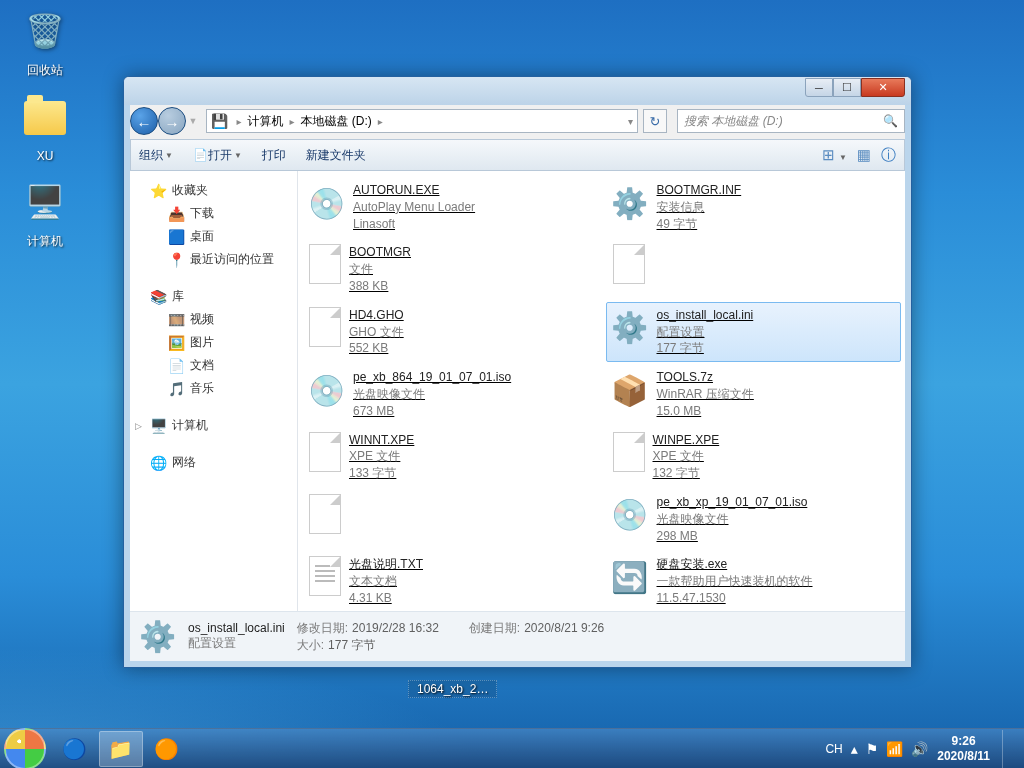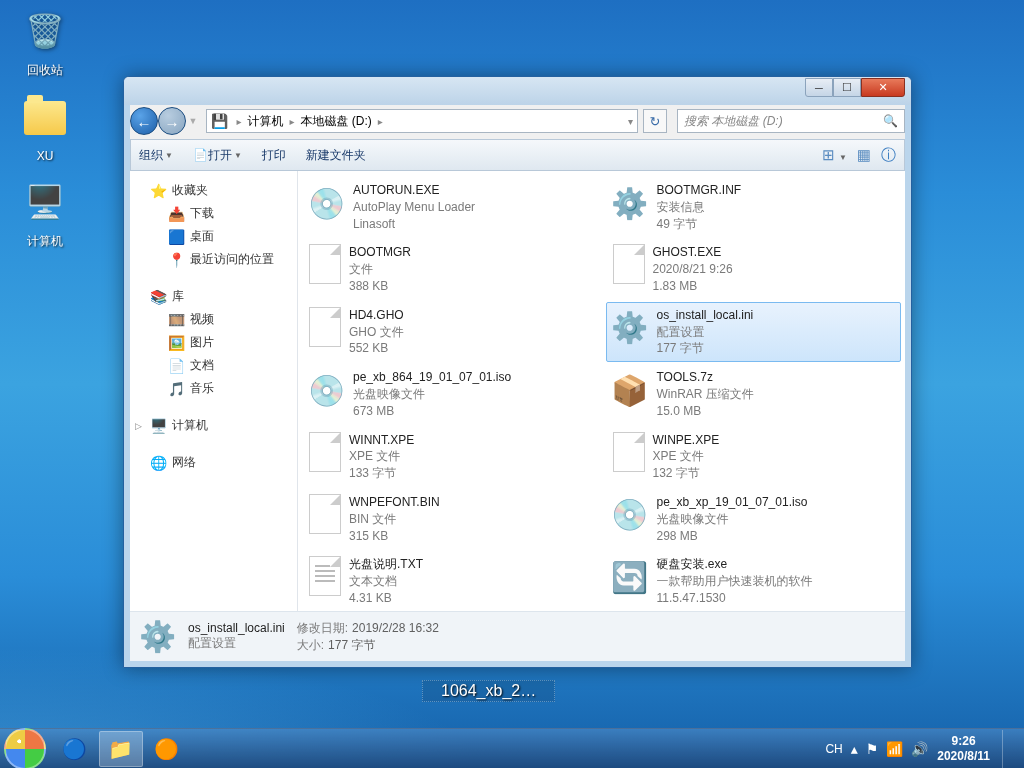--- a/index.html
+++ b/index.html
@@ -9,21 +9,21 @@
 
 .desktop-icons { position: absolute; top: 10px; left: 10px; display: flex; flex-direction: column; gap: 18px; }
 .desktop-icon { width: 70px; text-align: center; cursor: pointer; }
 .desktop-icon .ic { width: 42px; height: 42px; margin: 0 auto 4px; display: flex; align-items: center; justify-content: center; font-size: 32px; }
 .desktop-icon .lbl { color: #fff; font-size: 12px; text-shadow: 1px 1px 2px rgba(0,0,0,.8); margin-top: 10px; }
 .bin { filter: drop-shadow(1px 1px 2px rgba(0,0,0,.5)); }
 .folder-ic { width: 42px; height: 34px; background: linear-gradient(180deg, #fce88e, #f6c94a); border-radius: 3px; position: relative; }
 .folder-ic::before { content: ''; position: absolute; top: -6px; left: 3px; width: 16px; height: 8px; background: #fce88e; border-radius: 2px 2px 0 0; }
 .pc-ic { font-size: 36px; }
 
-.taskbar-file { position: absolute; top: 680px; left: 408px; color: #fff; font-size: 16px; text-shadow: 1px 1px 2px #000; background: rgba(0,0,0,.1); padding: 1px 18px; border: 1px dotted rgba(255,255,255,.3); margin-left: 14px; }
+.taskbar-file { position: absolute; top: 680px; left: 408px; color: #fff; font-size: 12px; text-shadow: 1px 1px 2px #000; background: rgba(0,0,0,.1); padding: 1px 8px; border: 1px dotted rgba(255,255,255,.3); }
 
 .window { position: absolute; top: 76px; left: 123px; width: 789px; height: 592px; background: #f0f0f0; border: 1px solid #2461a0; border-radius: 6px 6px 0 0; box-shadow: 0 0 20px rgba(0,0,0,.4), inset 0 0 0 6px rgba(180,210,235,.9); display: flex; flex-direction: column; }
 
 .titlebar { height: 28px; background: linear-gradient(180deg, #d7e6f3, #bcd3e8); border-radius: 5px 5px 0 0; display: flex; justify-content: flex-end; align-items: flex-start; padding: 0 6px 0 0; }
 .win-btns { display: flex; gap: 0; margin-top: 1px; }
 .win-btn { width: 28px; height: 19px; display: flex; align-items: center; justify-content: center; font-size: 11px; color: #333; background: linear-gradient(180deg, #e8eef5, #c5d5e6); border: 1px solid #8ba3bc; cursor: pointer; }
 .win-btn.close { background: linear-gradient(180deg, #e87a5b, #c83a20); color: #fff; border-color: #8a3020; width: 44px; }
 .win-btn:first-child { border-radius: 0 0 0 3px; }
 .win-btn.close { border-radius: 0 0 3px 0; }
 
@@ -56,21 +56,21 @@
 
 .content { flex: 1; padding: 6px 4px; overflow: auto; }
 .files { display: grid; grid-template-columns: 1fr 1fr; gap: 2px 8px; }
 .file { display: flex; gap: 8px; padding: 4px 6px; cursor: pointer; border: 1px solid transparent; align-items: flex-start; }
 .file.sel { background: linear-gradient(180deg, #e8f2fd, #cde5fb); border: 1px solid #7abaf0; border-radius: 2px; }
 .fic { width: 36px; height: 42px; display: flex; align-items: center; justify-content: center; font-size: 30px; flex-shrink: 0; }
 .fic.doc { background: #fff; border: 1px solid #ccc; position: relative; width: 32px; height: 40px; }
 .fic.doc::after { content: ''; position: absolute; top: 0; right: 0; width: 10px; height: 10px; background: linear-gradient(135deg, #fff 48%, #ccc 52%); }
 .fic.gear { color: #7a8fa5; }
 .fic.txt::before { content: ''; position: absolute; top: 8px; left: 5px; right: 5px; height: 2px; background: #bbb; box-shadow: 0 5px 0 #bbb, 0 10px 0 #bbb, 0 15px 0 #bbb; }
-.finfo { font-size: 12px; line-height: 1.4; min-width: 0; }
+.finfo { font-size: 12px; line-height: 1.4; min-width: 0; text-decoration: underline; }
 .fname { color: #222; word-break: break-all; }
 .fdesc { color: #7a7a7a; }
 .fsize { color: #7a7a7a; }
 
 .details { height: 50px; margin: 0 6px 6px; background: #f0f4f8; border-top: 1px solid #dde5ed; display: flex; align-items: center; padding: 5px 10px; font-size: 12px; gap: 12px; }
 .det-ic { width: 36px; height: 40px; }
 .det-main .t { color: #222; }
 .det-main .s { color: #7a7a7a; }
 .det-props { display: flex; gap: 30px; color: #606060; }
 .det-props .k { color: #7a7a7a; margin-right: 4px; }
@@ -244,25 +244,20 @@
           <div class="file ">
             <div class="fic doc"></div>
             <div class="finfo">
               <div class="fname">BOOTMGR</div>
               <div class="fdesc">文件</div>
               <div class="fsize">388 KB</div>
             </div>
           </div>
           <div class="file ">
             <div class="fic doc"></div>
-            <div class="finfo">
-              <div class="fname">GHOST.EXE</div>
-              <div class="fdesc">2020/8/21 9:26</div>
-              <div class="fsize">1.83 MB</div>
-            </div>
           </div>
           <div class="file ">
             <div class="fic doc"></div>
             <div class="finfo">
               <div class="fname">HD4.GHO</div>
               <div class="fdesc">GHO 文件</div>
               <div class="fsize">552 KB</div>
             </div>
           </div>
           <div class="file sel">
@@ -300,25 +295,20 @@
           <div class="file ">
             <div class="fic doc"></div>
             <div class="finfo">
               <div class="fname">WINPE.XPE</div>
               <div class="fdesc">XPE 文件</div>
               <div class="fsize">132 字节</div>
             </div>
           </div>
           <div class="file ">
             <div class="fic doc"></div>
-            <div class="finfo">
-              <div class="fname">WNPEFONT.BIN</div>
-              <div class="fdesc">BIN 文件</div>
-              <div class="fsize">315 KB</div>
-            </div>
           </div>
           <div class="file ">
             <div class="fic">💿</div>
             <div class="finfo">
               <div class="fname">pe_xb_xp_19_01_07_01.iso</div>
               <div class="fdesc">光盘映像文件</div>
               <div class="fsize">298 MB</div>
             </div>
           </div>
           <div class="file ">
@@ -342,20 +332,21 @@
   </div>
 
   <div class="details">
     <div class="det-ic fic gear">⚙️</div>
     <div class="det-main">
       <div class="t">os_install_local.ini</div>
       <div class="s">配置设置</div>
     </div>
     <div class="det-props">
       <div><span class="k">修改日期:</span><span>2019/2/28 16:32</span><br><span class="k">大小:</span><span>177 字节</span></div>
+      <div><span class="k">创建日期:</span><span>2020/8/21 9:26</span></div>
     </div>
   </div>
 </div>
 
 <div class="taskbar">
   <div class="start"></div>
   <div class="tb-btn">🔵</div>
   <div class="tb-btn active">📁</div>
   <div class="tb-btn">🟠</div>
   <div class="sys-tray">

